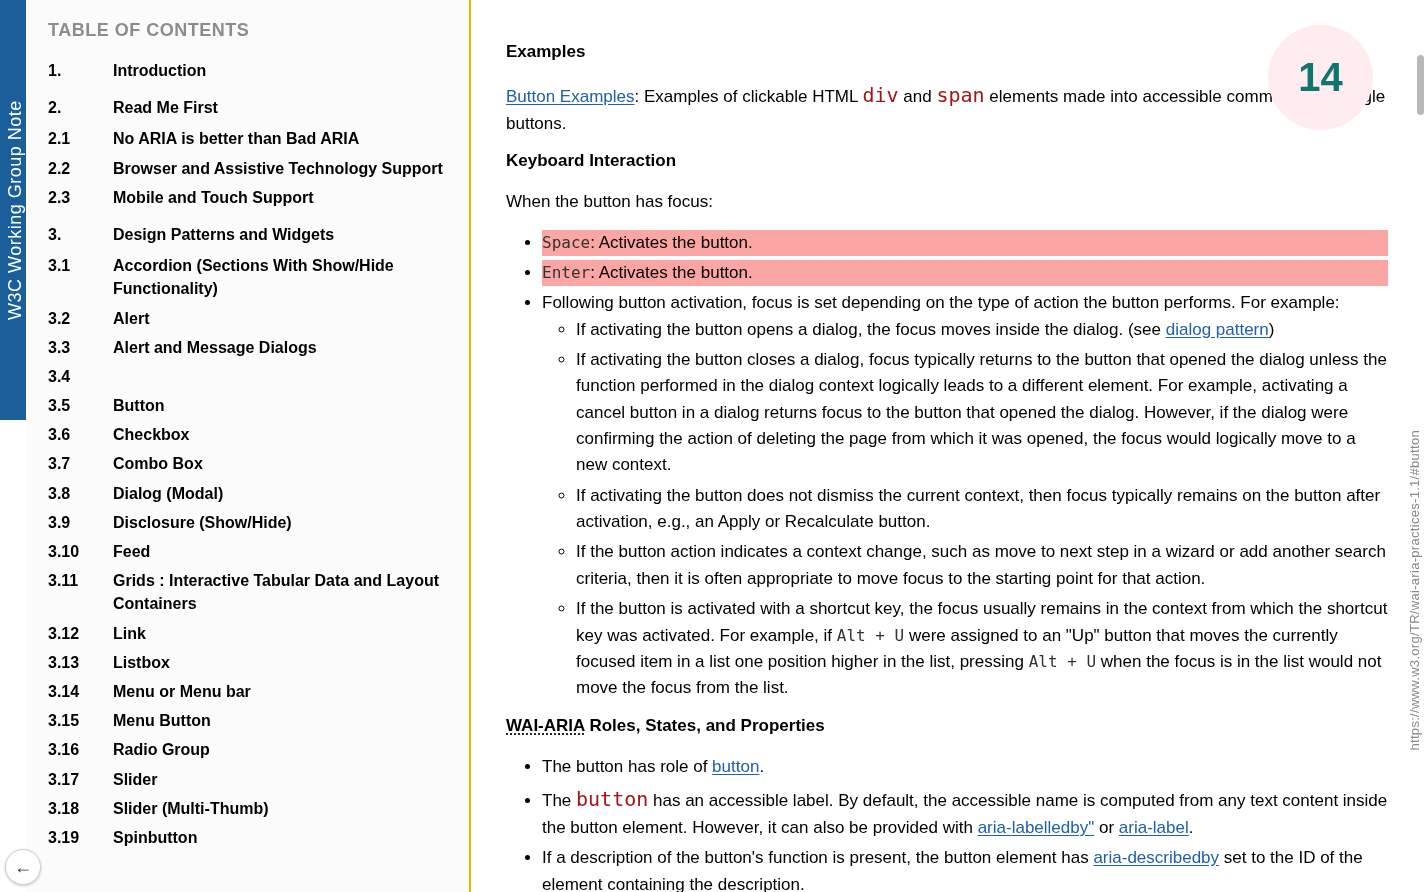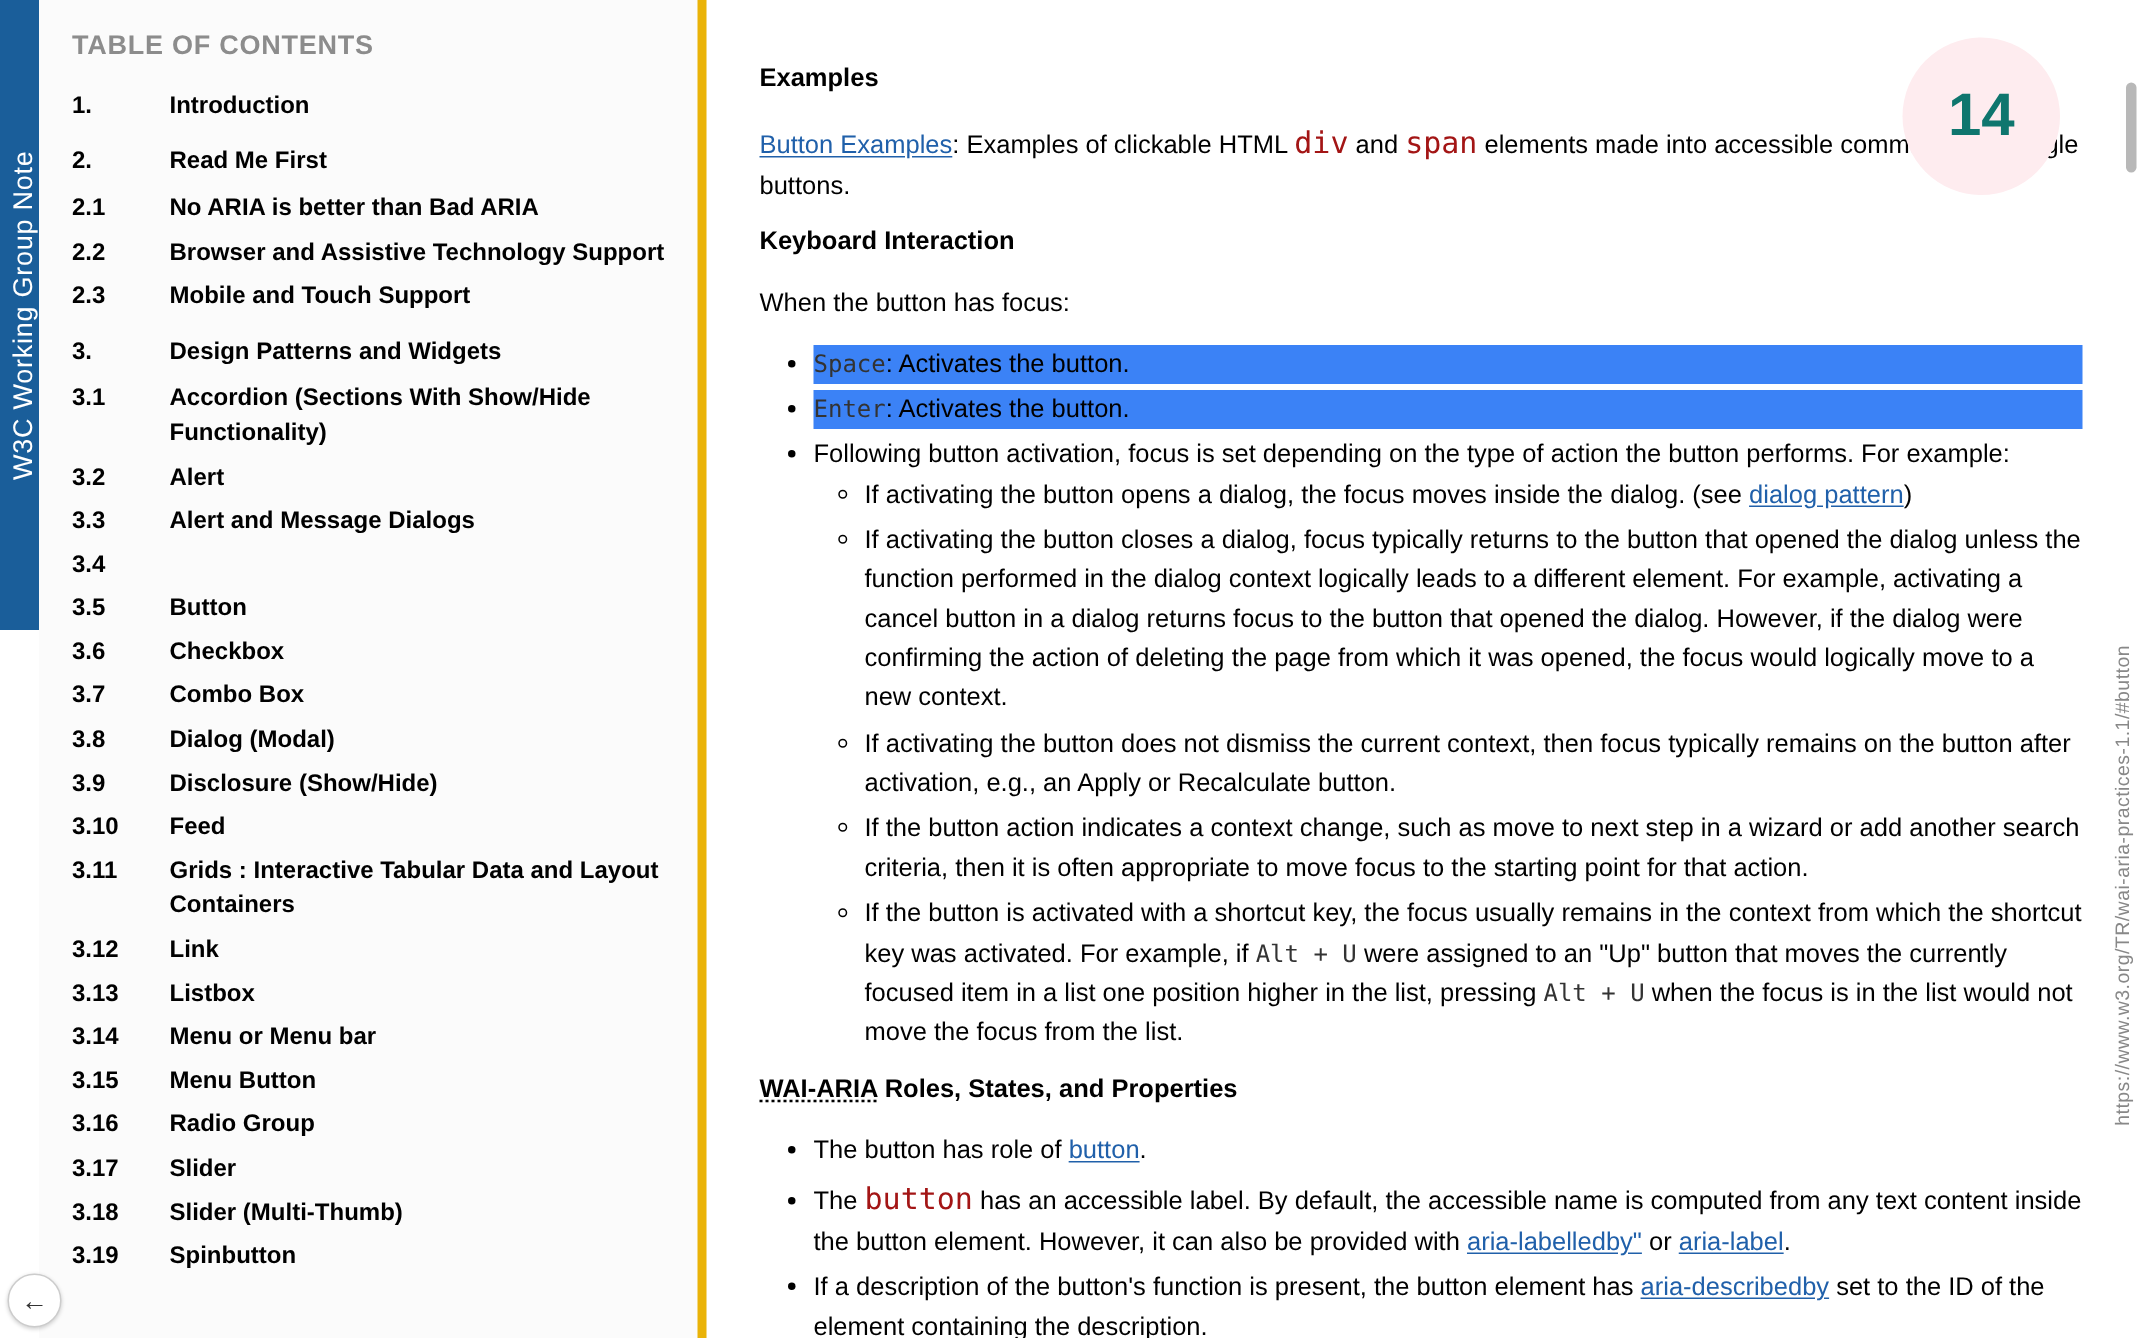--- a/index.html
+++ b/index.html
@@ -4,21 +4,21 @@
 <style>
   * { box-sizing: border-box; margin: 0; padding: 0; }
   html, body { height: 100%; width: 100%; font-family: -apple-system, "Helvetica Neue", Arial, sans-serif; font-size: 16px; color: #000; }
   body { display: flex; overflow: hidden; }
   .rail {
     width: 26px; background: #1a5e9a; color: #fff; display: flex; align-items: flex-end; justify-content: center;
     writing-mode: vertical-rl; transform: rotate(180deg); font-size: 18px; padding: 12px 0; letter-spacing: 0.5px;
     height: 420px;
   }
   .sidebar {
-    width: 445px; background: #fbfbfb; border-right: 6px solid #eab308; overflow-y: auto; padding: 20px 18px 20px 22px;
+    width: 445px; background: #fbfbfb; border-right: 2px solid #eab308; overflow-y: auto; padding: 20px 18px 20px 22px;
     position: relative; height: 100%;
   }
   .toc-title { color:#8c8c8c; font-weight:700; letter-spacing:0.5px; margin-bottom:18px; font-size:18px; }
   .toc-row { display:flex; align-items:flex-start; margin-bottom:6px; line-height:1.45;font-weight:bold; }
   .toc-num { width:65px; flex:0 0 65px; }
   .toc-text { flex:1; }
   .lvl1 { font-weight:700; margin-top:14px; margin-bottom:8px; }
   .lvl1:first-of-type { margin-top:0; }
   .collapse-btn {
     position:fixed; left:5px; bottom:7px; width:36px; height:36px; border-radius:50%;
@@ -28,21 +28,21 @@
   .main { flex:1; overflow-y:auto; padding: 30px 40px 30px 35px; position:relative; height:100%; }
   h4.sec { font-weight:700; font-size:17px; margin-bottom:18px; margin-top:12px;}
   h4.sec:first-child{margin-top:0;}
   p { line-height:1.55; margin-bottom:14px; font-size:17px;}
   a.lnk { color:#2060aa; text-decoration:underline; text-decoration-color:#2060aa; text-underline-offset:2px;}
   code.inline { font-family: Menlo, Consolas, monospace; color:#a31515; font-size:20px; }
   code.kbd { font-family: Menlo, Consolas, monospace; color:#333; font-size:16px;}
   ul.bul { padding-left: 36px; margin-bottom:14px;}
   ul.bul li { line-height:1.55; margin-bottom:4px; font-size:17px;}
   ul.sub { list-style-type: circle; padding-left:34px; margin-top:0;}
-  .hl { background:#3b82f6; }
+  .hl { background:#fca5a5; }
   .abbr { text-decoration: underline dotted; text-underline-offset:3px;}
   .badge {
     position:absolute; top:25px; right:55px; width:105px; height:105px; border-radius:50%;
     background:#feecef; color:#0f766e; display:flex; align-items:center; justify-content:center;
     font-size:40px; font-weight:700;
   }
   .side-url {
     position:absolute; right:6px; top:430px; writing-mode:vertical-rl; transform:rotate(180deg);
     font-size:13px; color:#888; letter-spacing:0.3px;
   }

